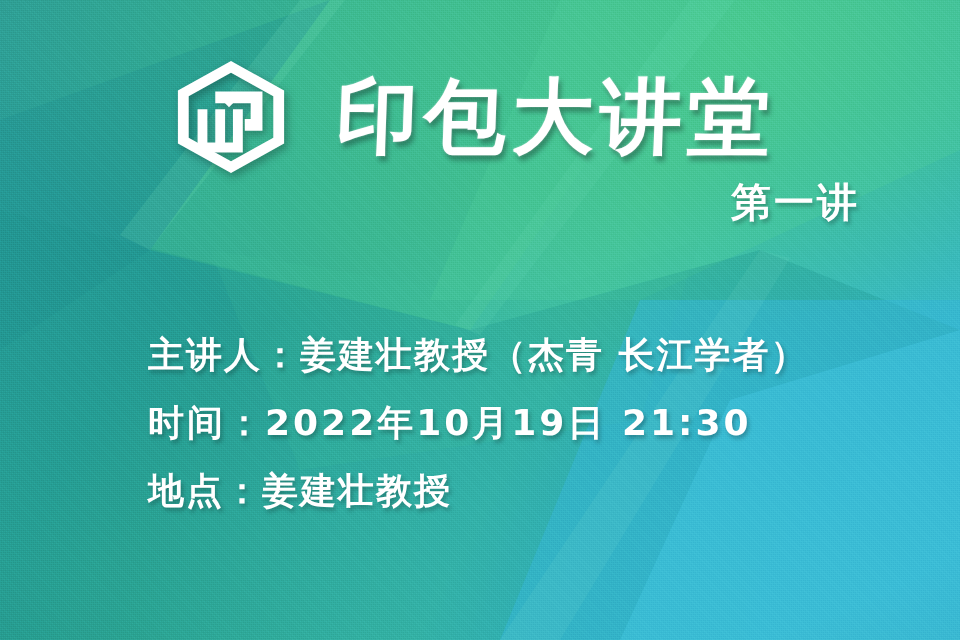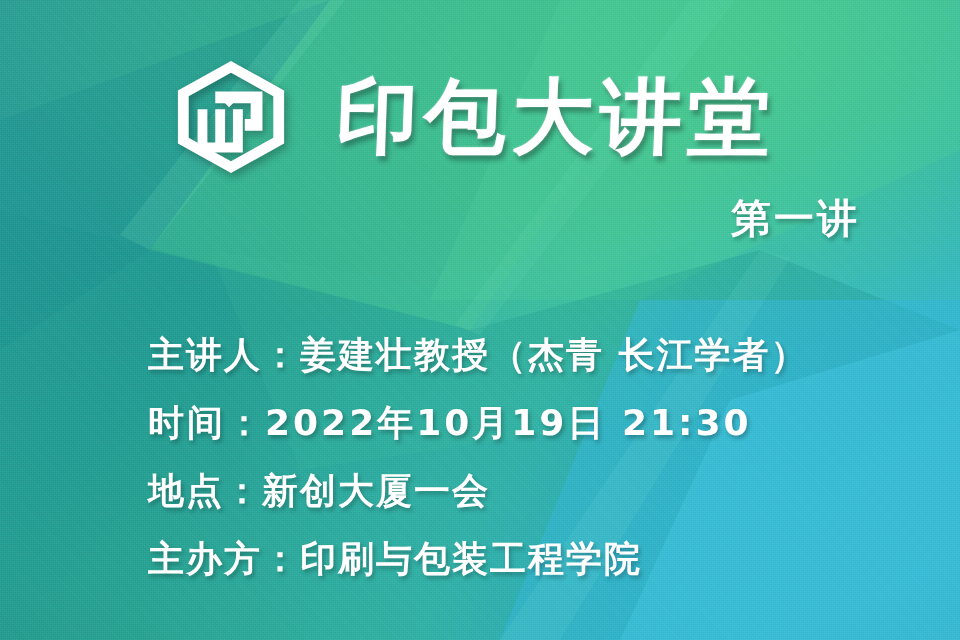--- a/index.html
+++ b/index.html
@@ -102,21 +102,21 @@
     white-space: nowrap;
     text-shadow:
       3px 5px 5px rgba(0,0,0,0.30),
       0 0 2px rgba(255,255,255,0.55);
     transform: skewX(-2deg);
   }
 
   .subtitle {
     position: absolute;
     right: 100px;
-    top: 198px;
+    top: 182px;
     font-size: 40px;
     line-height: 1;
     font-weight: 700;
     color: #ffffff;
     letter-spacing: 3px;
     white-space: nowrap;
     text-shadow: 2px 3px 4px rgba(0,0,0,0.28);
   }
 
   
@@ -193,17 +193,16 @@
       </svg>
     </div>
     <div class="brand-title">印包大讲堂</div>
   </div>
 
   <div class="subtitle">第一讲</div>
 
   <div class="details">
     <div class="detail-line speaker">主讲人：姜建壮教授（杰青 长江学者）</div>
     <div class="detail-line time">时间：2022年10月19日 21:30</div>
-    <div class="detail-line venue">地点：新创大厦一会</div>
-    <div class="detail-line host">主办方：印刷与包装工程学院</div>
+    <div class="detail-line venue">地点：姜建壮教授</div>
   </div>
 
 </div>
 
 </body></html>

